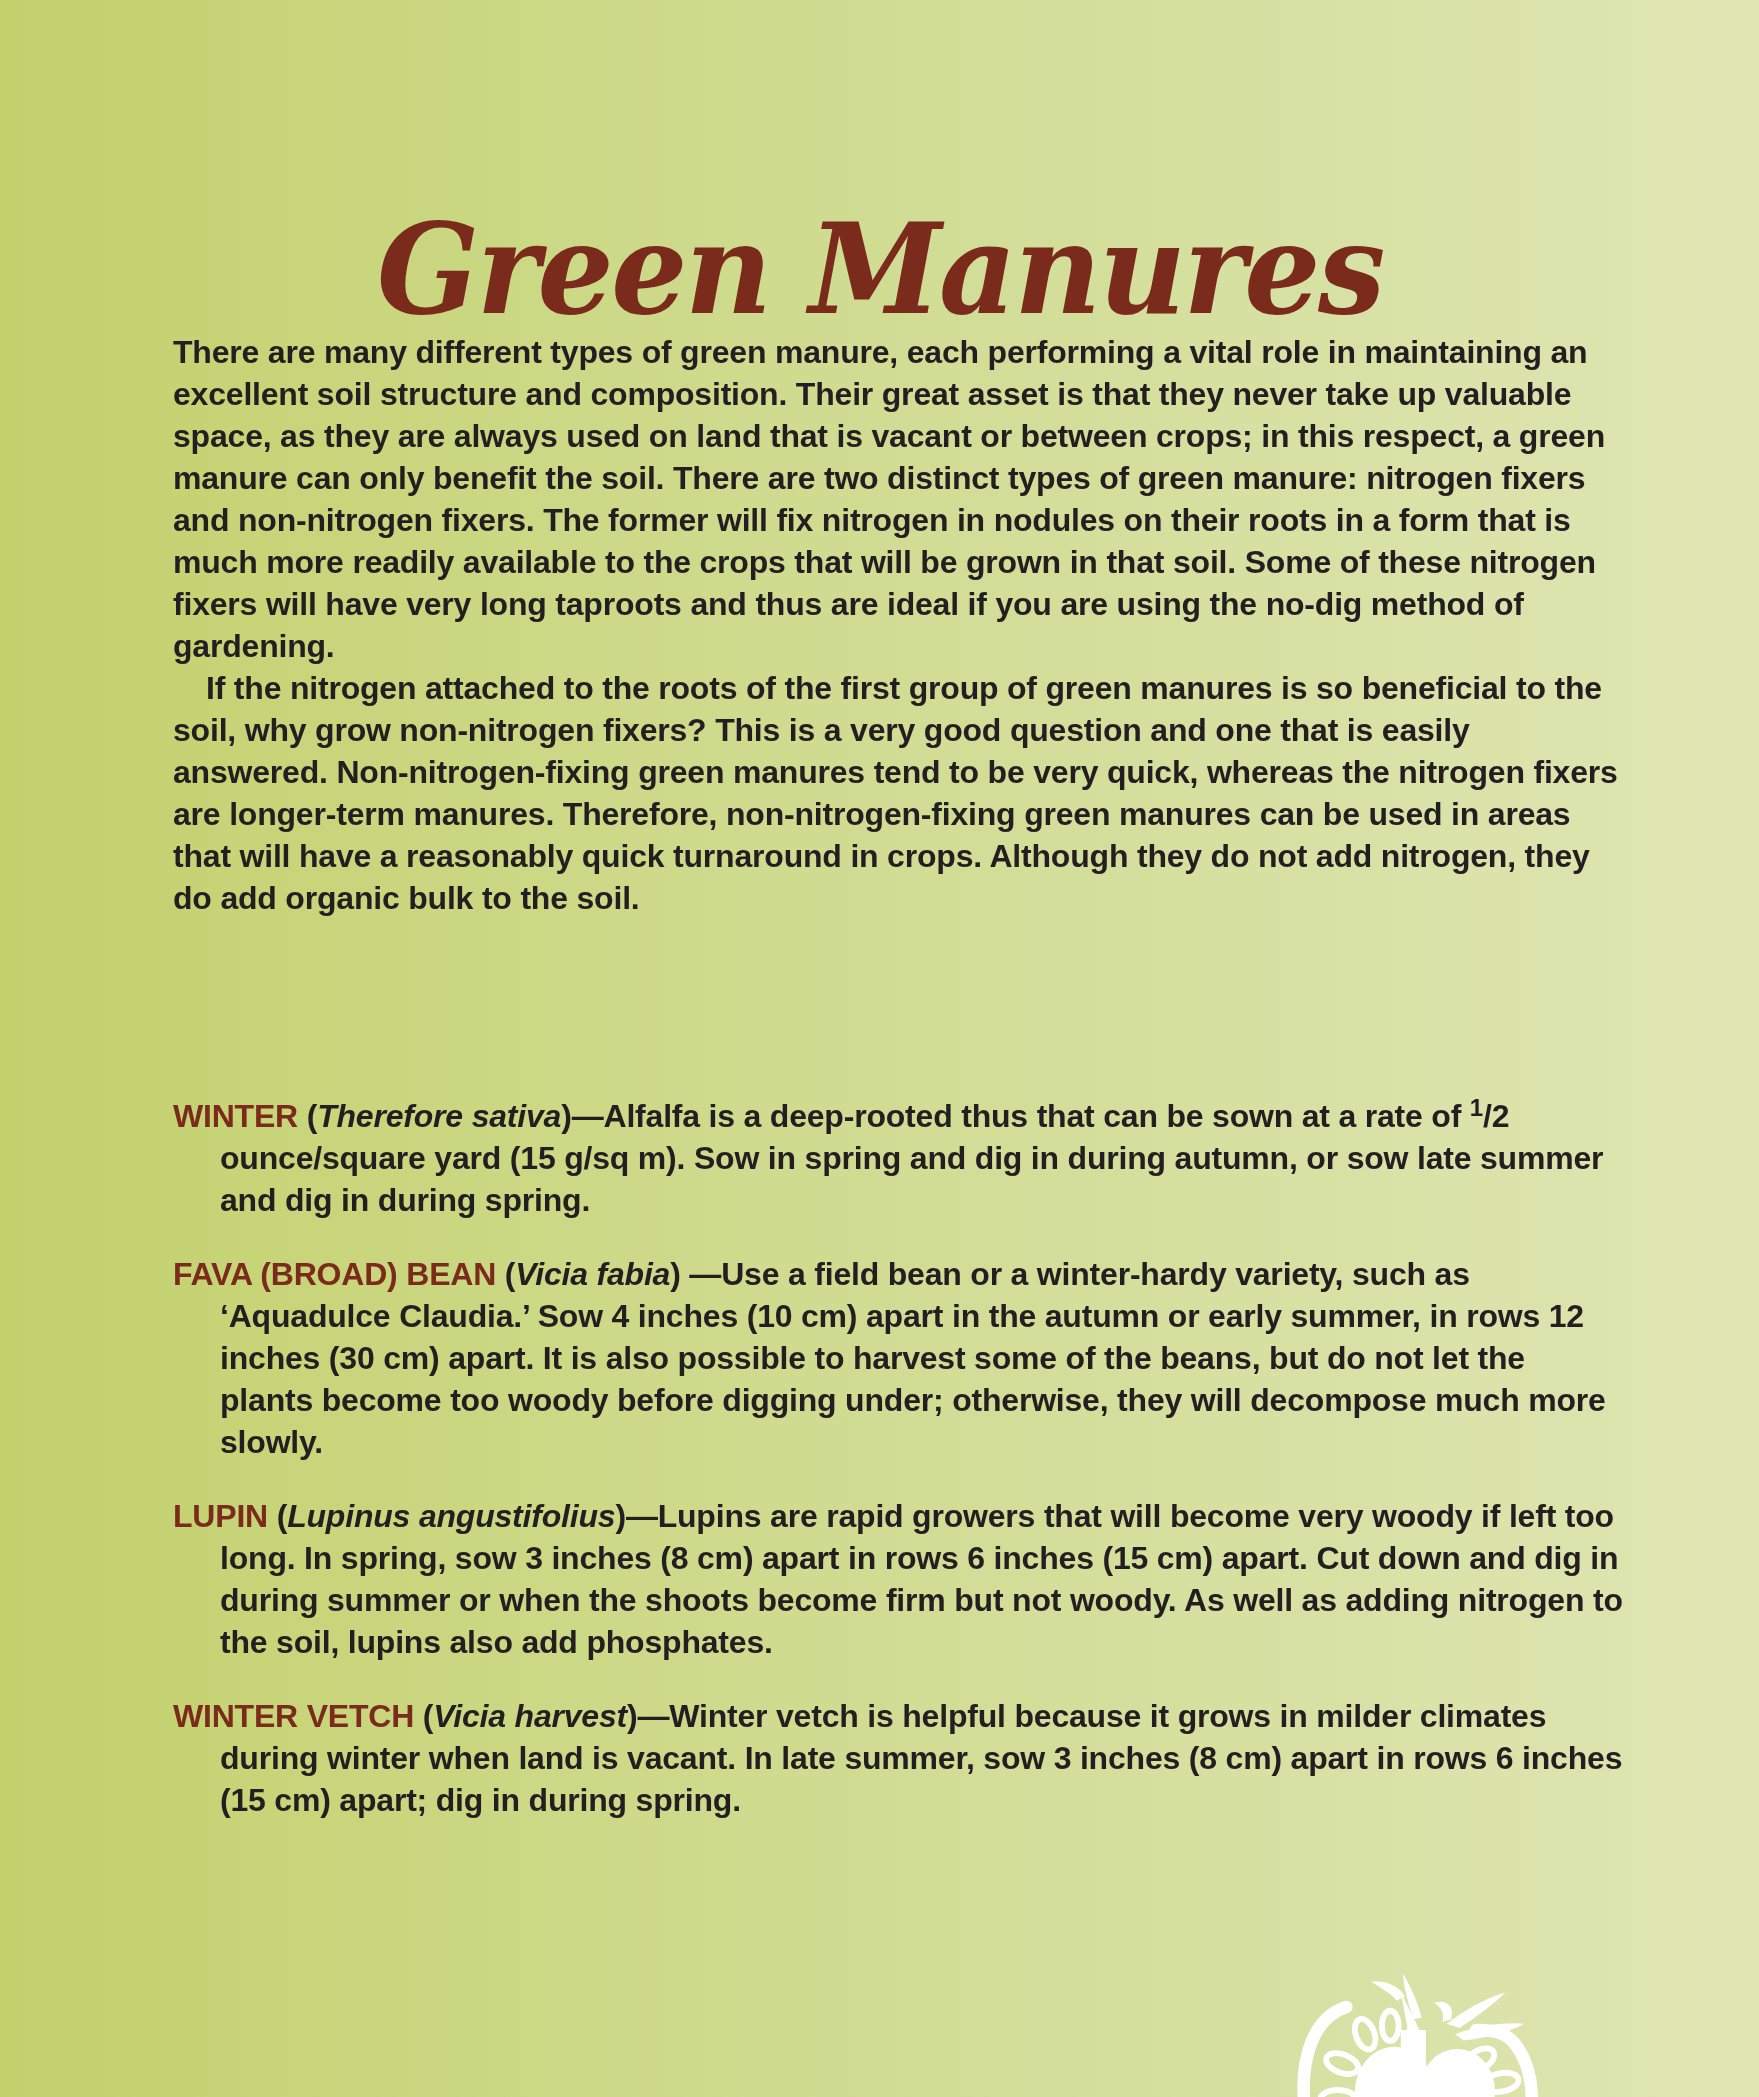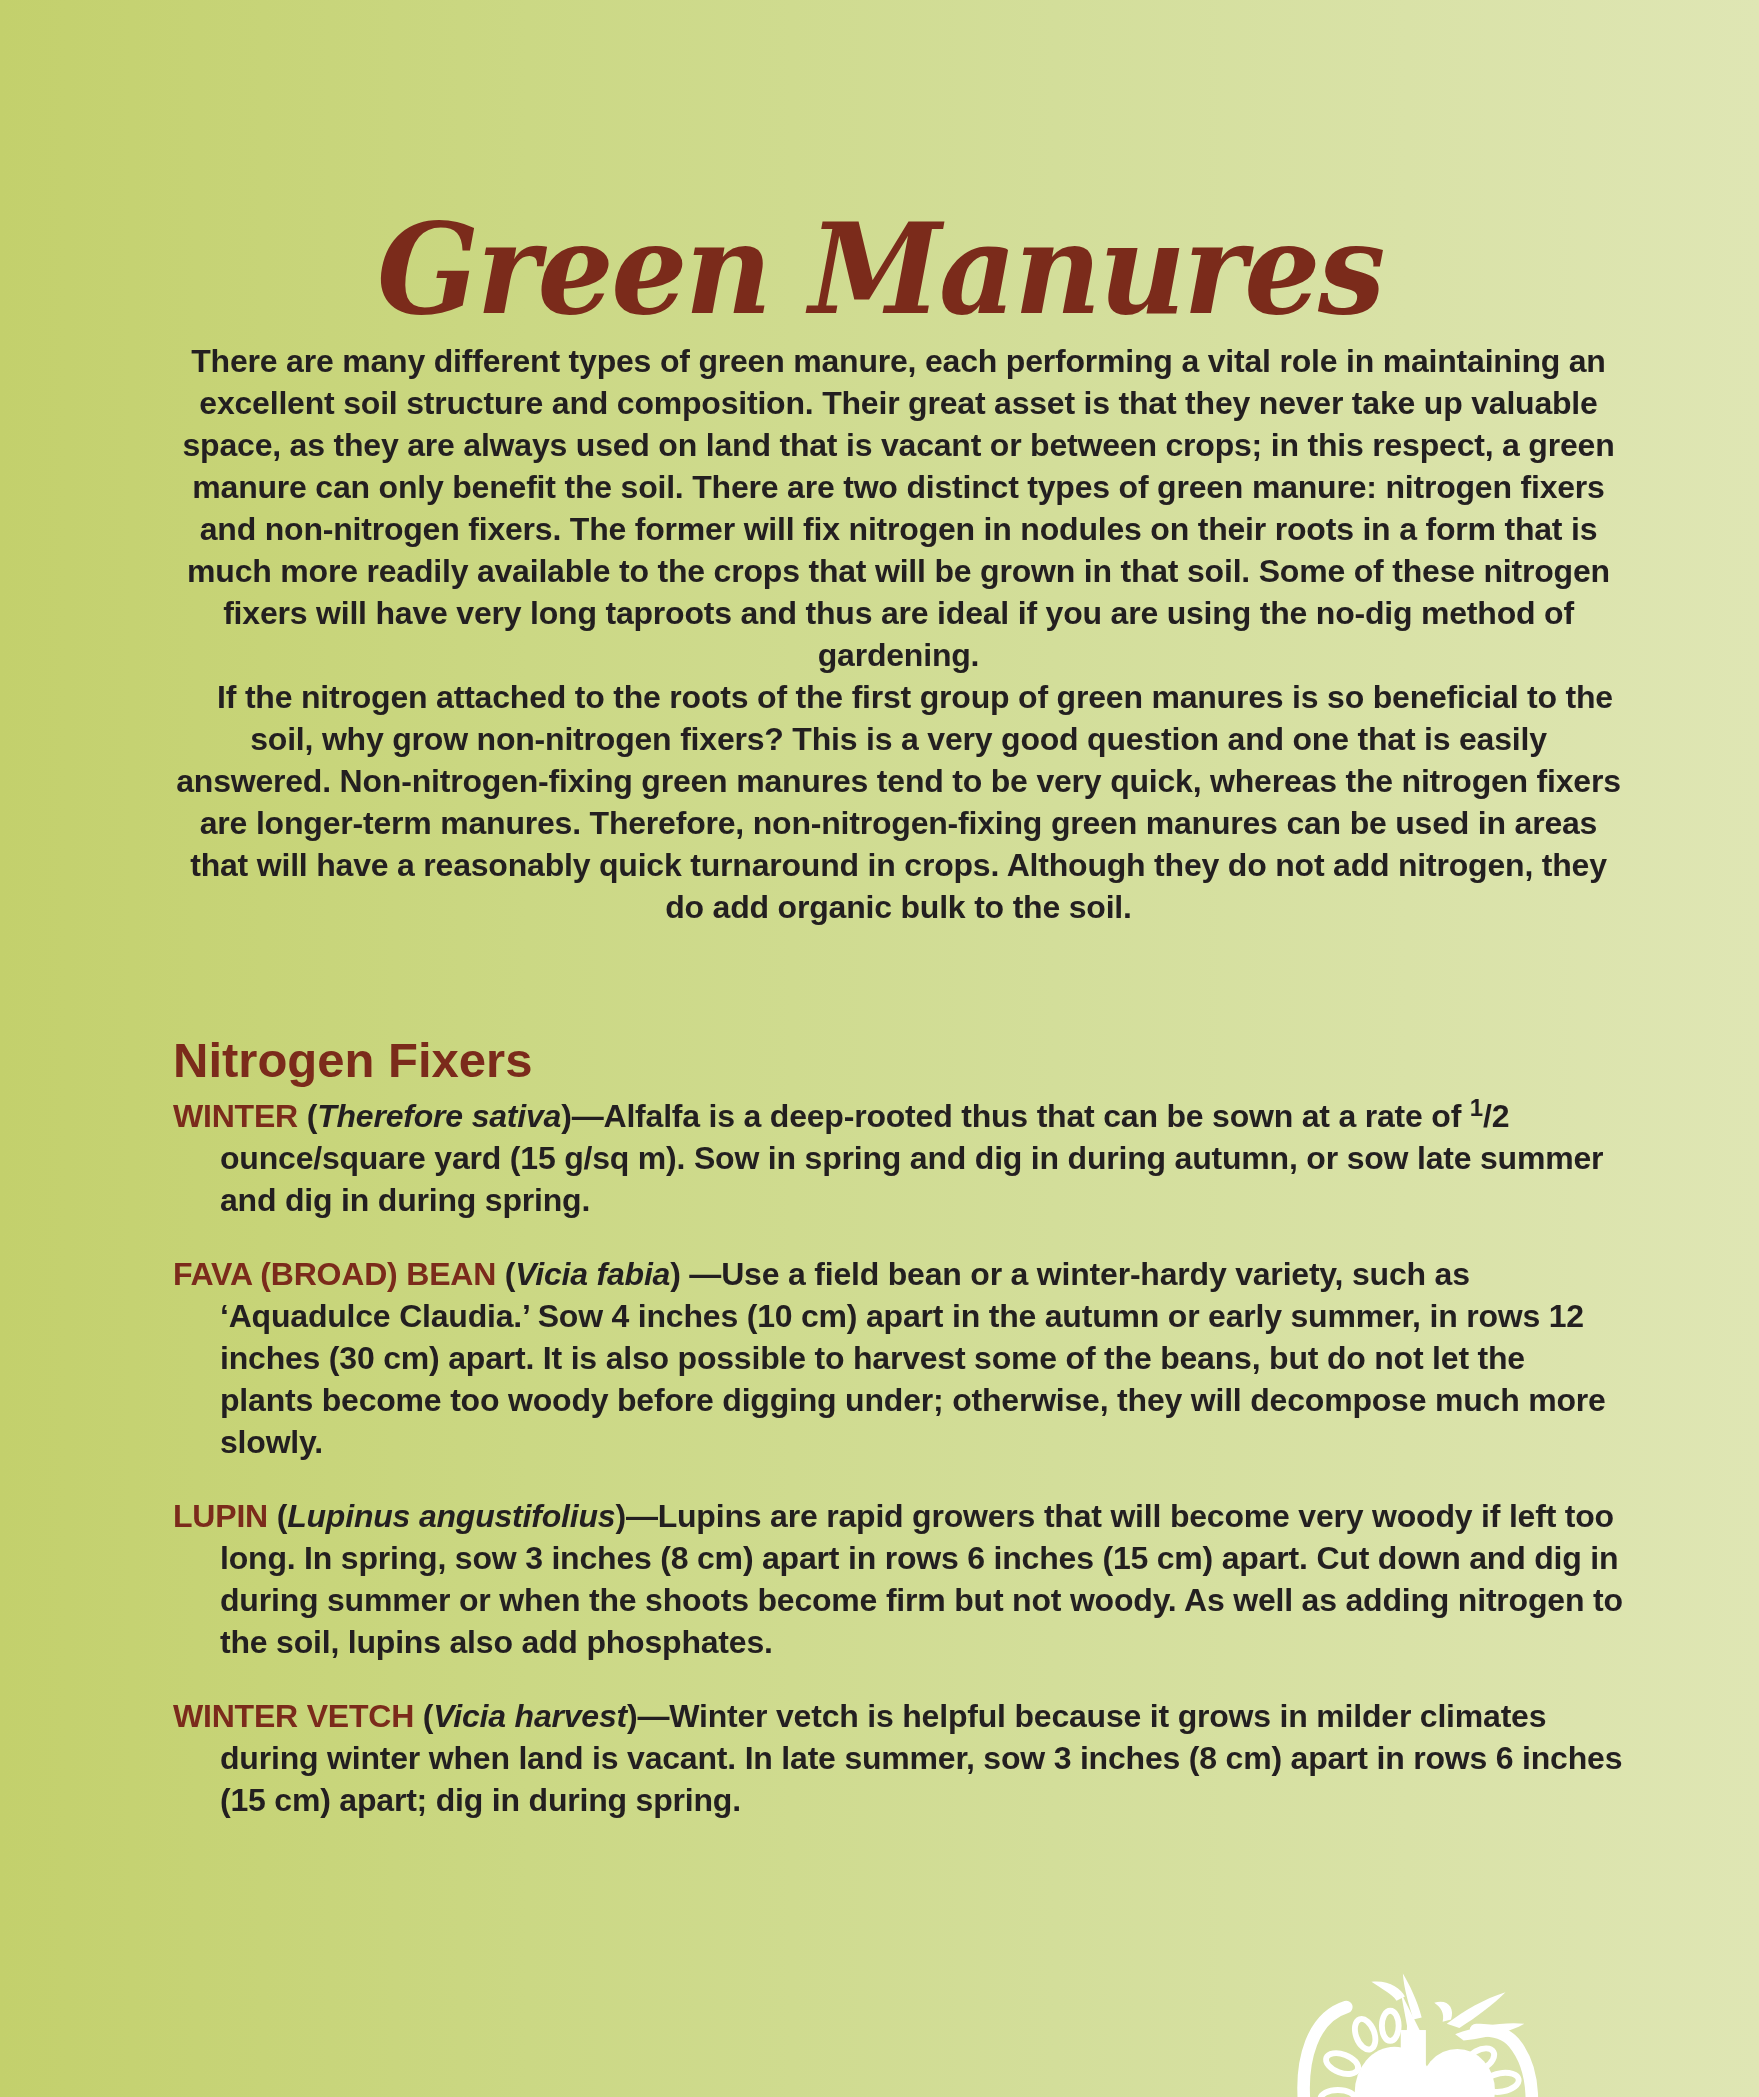--- a/index.html
+++ b/index.html
@@ -39,22 +39,21 @@
     .body-text {
       position: absolute;
       left: 173px;
       width: 1451px;
       font-size: 32px;
       line-height: 42px;
       font-weight: bold;
       letter-spacing: -0.2px;
     }
     .intro {
-      top: 340px;
-      text-align: center;
+      top: 331px;
     }
     .intro p {
       margin: 0;
     }
     .intro p.indent {
       text-indent: 33px;
     }
     .section-heading {
       position: absolute;
       left: 173px;
@@ -99,21 +98,20 @@
 
 <div class="page">
 
   <h1 class="title">Green Manures</h1>
 
   <div class="body-text intro">
     <p>There are many different types of green manure, each performing a vital role in maintaining an excellent soil structure and composition. Their great asset is that they never take up valuable space, as they are always used on land that is vacant or between crops; in this respect, a green manure can only benefit the soil. There are two distinct types of green manure: nitrogen fixers and non-nitrogen fixers. The former will fix nitrogen in nodules on their roots in a form that is much more readily available to the crops that will be grown in that soil. Some of these nitrogen fixers will have very long taproots and thus are ideal if you are using the no-dig method of gardening.</p>
     <p class="indent">If the nitrogen attached to the roots of the first group of green manures is so beneficial to the soil, why grow non-nitrogen fixers? This is a very good question and one that is easily answered. Non-nitrogen-fixing green manures tend to be very quick, whereas the nitrogen fixers are longer-term manures. Therefore, non-nitrogen-fixing green manures can be used in areas that will have a reasonably quick turnaround in crops. Although they do not add nitrogen, they do add organic bulk to the soil.</p>
   </div>
 
-  <h2 class="section-heading">Nitrogen Fixers</h2>
 
   <div class="body-text entries">
     <p class="entry"><span class="entry-name">WINTER</span> (<span class="entry-latin">Therefore sativa</span>)<span>—Alfalfa is a deep-rooted thus that can be sown at a rate of </span><span class="sup">1</span><span>/2 ounce/square yard (15 g/sq m). Sow in spring and dig in during autumn, or sow late summer and dig in during spring.</span></p>
 
     <p class="entry"><span class="entry-name">FAVA (BROAD) BEAN</span> (<span class="entry-latin">Vicia fabia</span>)<span> —Use a field bean or a winter-hardy variety, such as ‘Aquadulce Claudia.’ Sow 4 inches (10 cm) apart in the autumn or early summer, in rows 12 inches (30 cm) apart. It is also possible to harvest some of the beans, but do not let the plants become too woody before digging under; otherwise, they will decompose much more slowly.</span></p>
 
 
     <p class="entry"><span class="entry-name">LUPIN</span> (<span class="entry-latin">Lupinus angustifolius</span>)<span>—Lupins are rapid growers that will become very woody if left too long. In spring, sow 3 inches (8 cm) apart in rows 6 inches (15 cm) apart. Cut down and dig in during summer or when the shoots become firm but not woody. As well as adding nitrogen to the soil, lupins also add phosphates.</span></p>
 
     <p class="entry"><span class="entry-name">WINTER VETCH</span> (<span class="entry-latin">Vicia harvest</span>)<span>—Winter vetch is helpful because it grows in milder climates during winter when land is vacant. In late summer, sow 3 inches (8 cm) apart in rows 6 inches (15 cm) apart; dig in during spring.</span></p>

